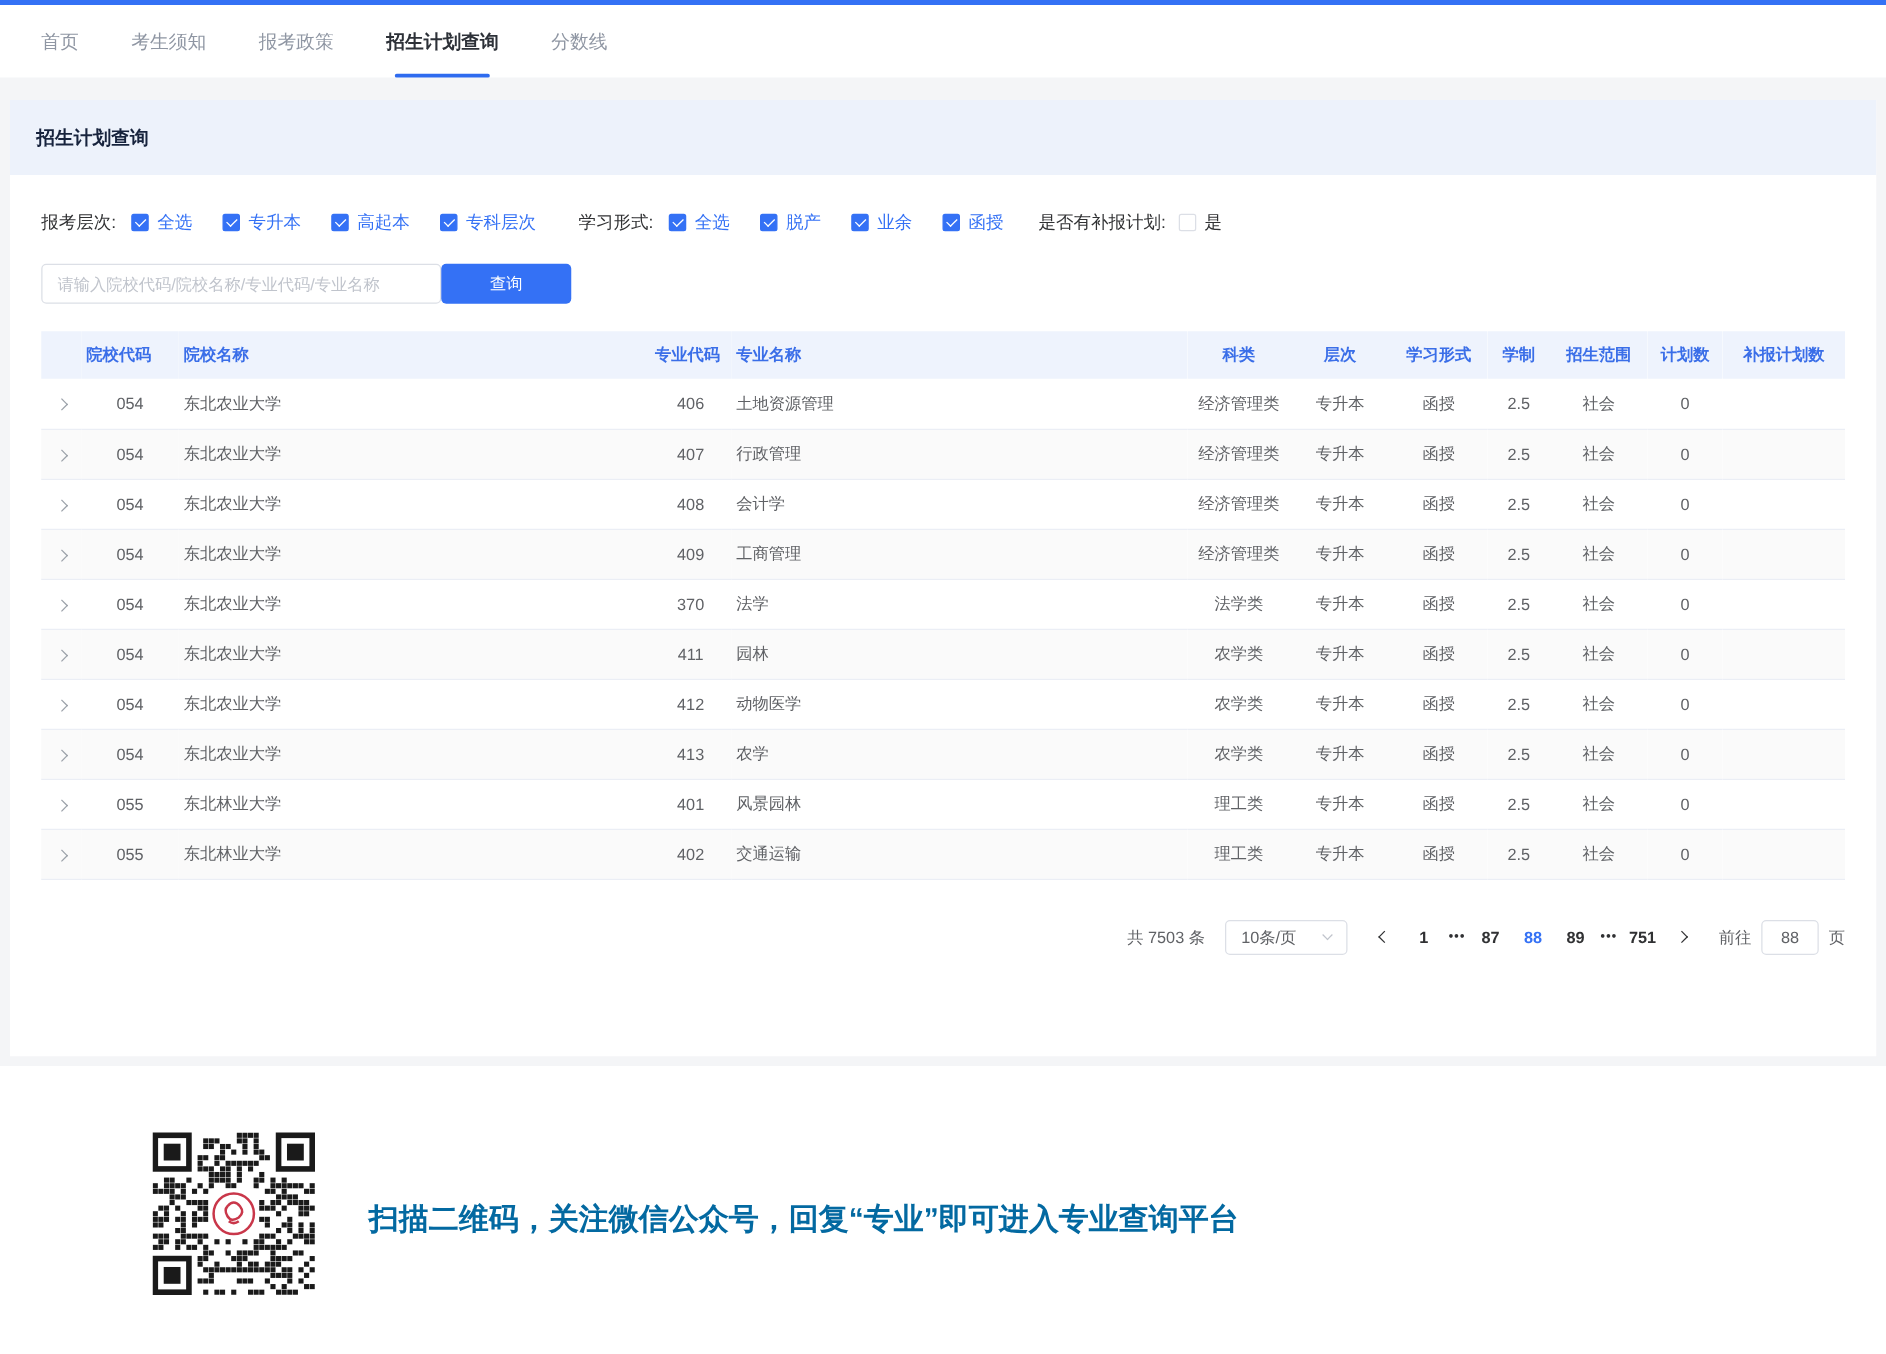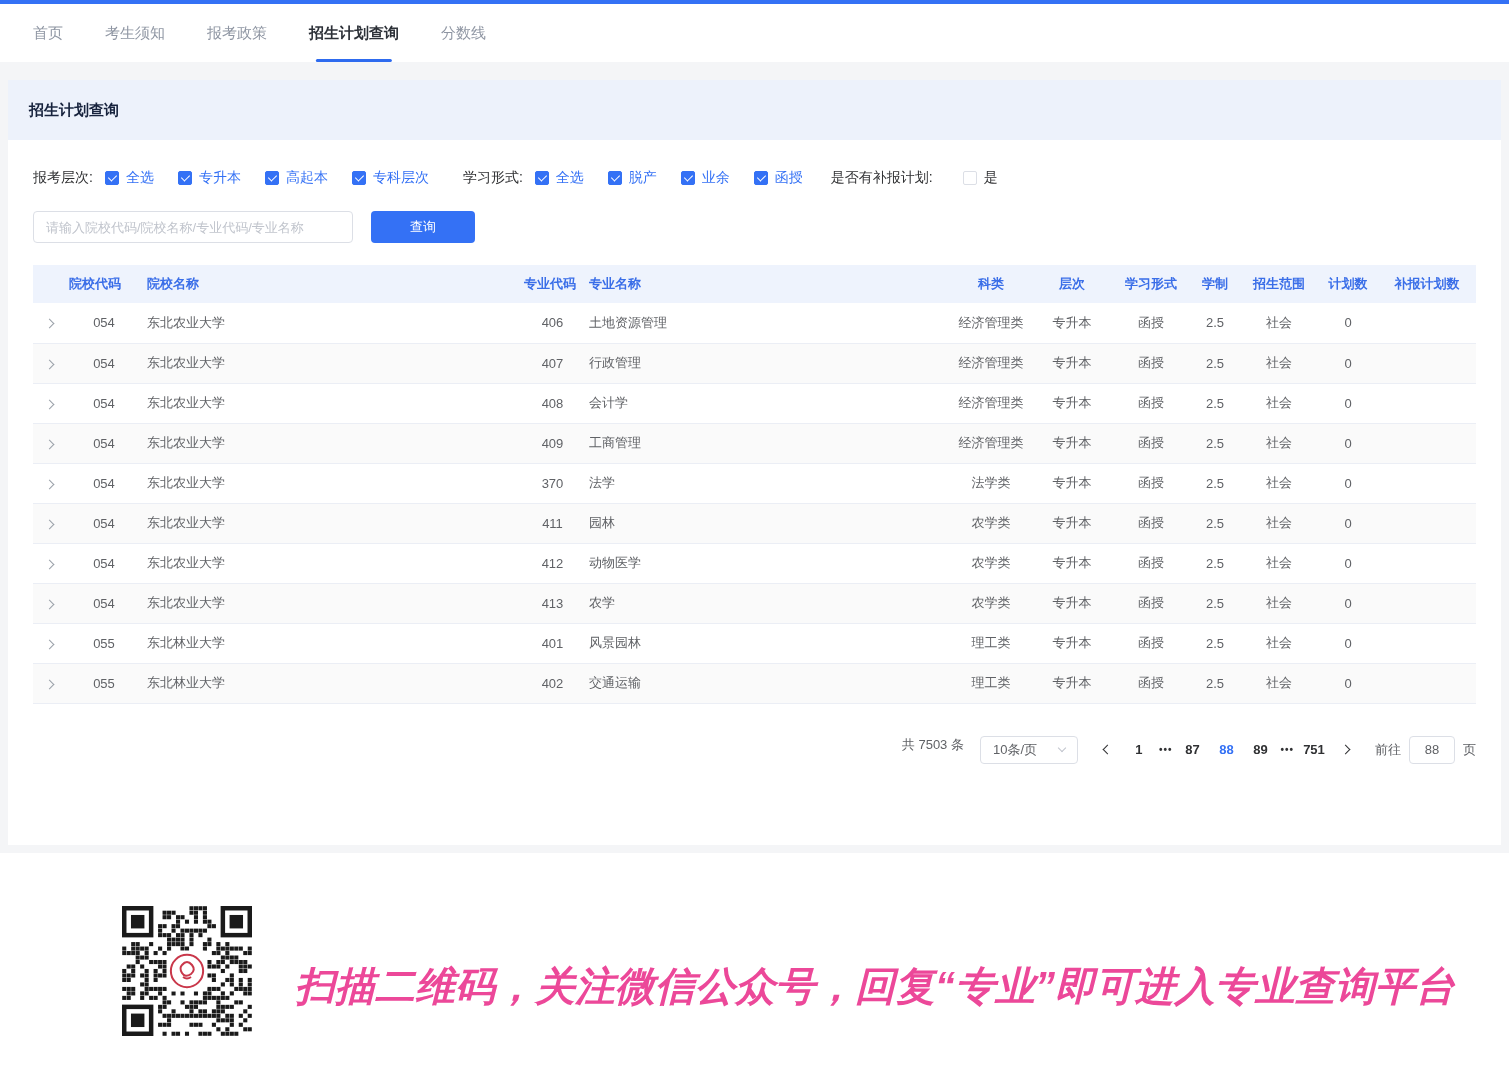--- a/index.html
+++ b/index.html
@@ -29,53 +29,53 @@
   .cb-item.checked .cb-box::after { content:""; position:absolute; left:4px; top:1px; width:4px;
     height:7px; border:solid #fff; border-width:0 1.6px 1.6px 0; transform:rotate(45deg); }
   .cb-item .cb-label { color:#3471f5; }
   .cb-item.unchecked .cb-label { color:#303133; }
   .gap-l { margin-left:10px;text-align:right; }
   
   .search-row { display:flex; align-items:flex-start; margin-bottom:22px; }
   .search-input { width:320px; height:32px; border:1px solid #dcdfe6; border-radius:4px;
     padding:0 12px; font-size:13px; color:#303133; outline:none; }
   .search-input::placeholder { color:#c0c4cc; }
-  .search-btn { width:104px; height:32px; margin-left:18px; background:#3471f5; color:#fff;
+  .search-btn { width:104px; height:32px; background:#3471f5; color:#fff;
     border:none; border-radius:4px; font-size:13px; cursor:pointer; }
   
   table { width:1443px; border-collapse:collapse; table-layout:fixed; font-size:13px; }
   thead th { background:#eef3fd; color:#3a6ee8; font-weight:700; height:38px; padding:0 4px;
     white-space:nowrap; overflow:hidden; }
   tbody td { height:40px; border-bottom:1px solid #ebeef5; color:#606266; padding:0 4px;
     white-space:nowrap; overflow:hidden; }
   tbody tr:nth-child(even) td { background:#fafafa; }
   th.al, td.al { text-align:left; } th.ac, td.ac { text-align:center; }
   .chev { display:inline-block; width:7px; height:7px; border-top:1.3px solid #9aa0a8;
     border-right:1.3px solid #9aa0a8; transform:rotate(45deg); cursor:pointer; }
   .chev-l { transform:rotate(-135deg); }
   .chev-d { transform:rotate(135deg); width:6px; height:6px; border-color:#c0c4cc; margin-top:-3px; }
   
-  .pager { width:1443px; display:flex; justify-content:flex-end; 
+  .pager { width:1443px; display:flex; justify-content:flex-end; align-items:center;
     margin-top:32px; font-size:13px; color:#303133; }
   .pg-total { color:#606266; margin-right:16px; }
   .pg-size { width:98px; height:28px; border:1px solid #dcdfe6; border-radius:4px; display:flex;
     align-items:center; justify-content:center; gap:22px; color:#606266; margin-right:16px; cursor:pointer; }
   .pg-arrow { width:28px; height:28px; display:flex; align-items:center; justify-content:center; cursor:pointer; }
   .pg-num { min-width:28px; height:28px; display:flex; align-items:center; justify-content:center;
     font-weight:600; cursor:pointer; margin:0 3px; }
   .pg-num.active { color:#3471f5; }
   .pg-dots { color:#303133; letter-spacing:1px; font-weight:700; margin:0 3px; font-size:10px; }
   .pg-goto { display:flex; align-items:center; margin-left:16px; gap:8px; color:#606266; }
   .pg-input { width:46px; height:28px; border:1px solid #dcdfe6; border-radius:4px;
     text-align:center; font-size:13px; color:#606266; outline:none; }
   
   .footer { height:230px; background:#fff; position:relative; }
   .qr { position:absolute; left:122px; top:50px; }
-  .notice { position:absolute; left:295px; top:106px; font-size:40px; font-weight:700;
-    color:#ec4899; white-space:nowrap;font-style:italic; }
+  .notice { position:absolute; left:295px; top:106px; font-size:24px; font-weight:700;
+    color:#0369a1; white-space:nowrap; }
 </style>
 </head>
 <body>
 
 <div class="topbar"></div>
 
 <div class="nav" id="nav-tabs">
     <div class="tab">
       <span>首页</span>
     </div>
@@ -132,21 +132,21 @@
             </span>
             <span class="cb-item checked">
               <span class="cb-box"></span>
               <span class="cb-label">业余</span>
             </span>
             <span class="cb-item checked">
               <span class="cb-box"></span>
               <span class="cb-label">函授</span>
             </span>
           </span>
-        <span class="flabel" style="margin-left:4px;margin-right:30px;">是否有补报计划:</span>
+        <span class="flabel" style="margin-left:4px;margin-right:10px;">是否有补报计划:</span>
         <span id="supp-opt" style="display:flex;align-items:center;">
             <span class="cb-item unchecked">
               <span class="cb-box"></span>
               <span class="cb-label">是</span>
             </span>
           </span>
       </div>
 
       <div class="search-row">
         <input class="search-input" type="text" placeholder="请输入院校代码/院校名称/专业代码/专业名称" style="">

